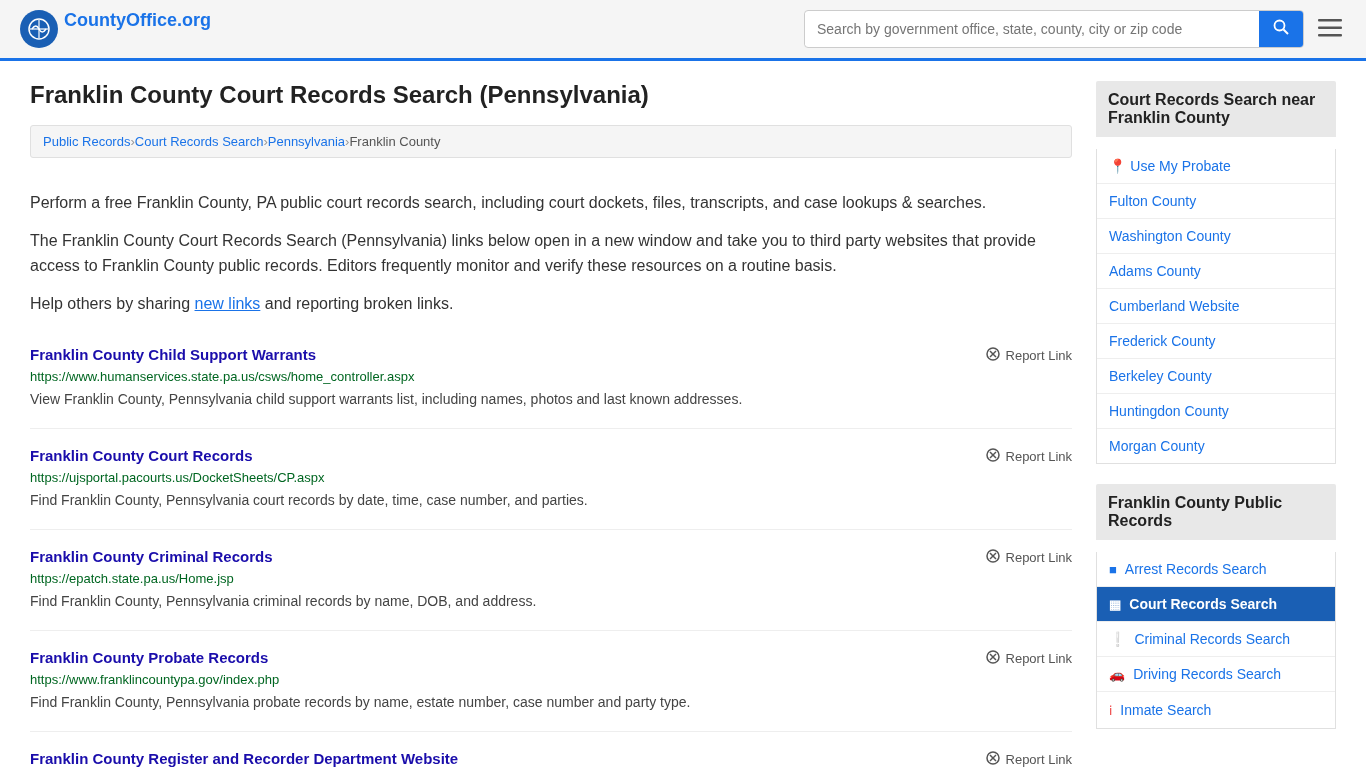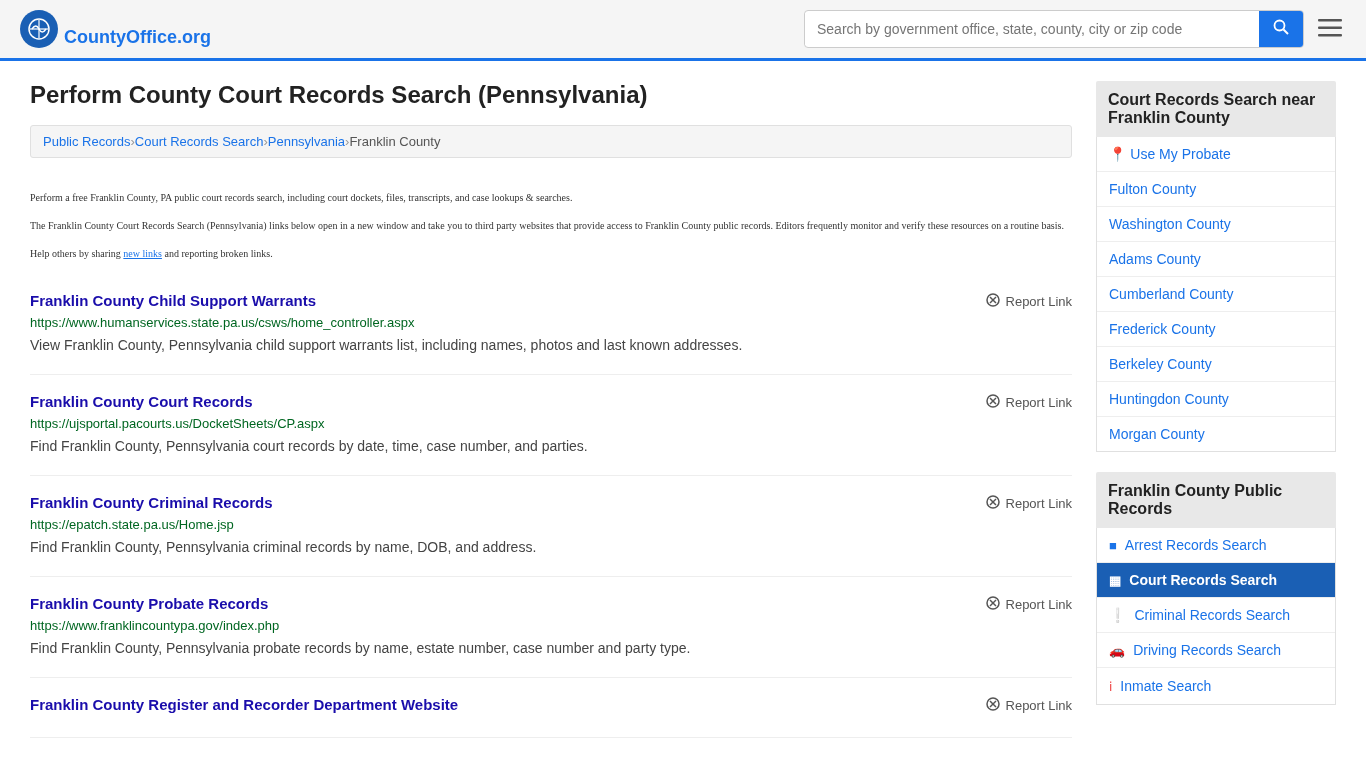--- a/index.html
+++ b/index.html
@@ -9,21 +9,21 @@
     .header {
       background: #f5f5f5;
       border-bottom: 3px solid #1a73e8;
       padding: 10px 20px;
       display: flex;
       align-items: center;
       justify-content: space-between;
     }
     .logo-area {
       display: flex;
-      align-items: flex-end;
+      align-items: flex-start;
       gap: 6px;
     }
     .logo-circle {
       width: 38px;
       height: 38px;
       background: #1a5fb4;
       border-radius: 50%;
       display: flex;
       align-items: center;
       justify-content: center;
@@ -111,25 +111,24 @@
       flex-wrap: wrap;
     }
     .breadcrumb a {
       color: #1a73e8;
       text-decoration: none;
     }
     .breadcrumb-sep { color: #999; }
 
     
     .description {
-      font-size: 10px;
+      font-size: 16px;
       color: #333;
       line-height: 1.6;
       margin-bottom: 12px;
-      font-family: Liberation Serif, serif;
     }
     .description a {
       color: #1a73e8;
       text-decoration: underline;
     }
 
     
     .record-item {
       border-bottom: 1px solid #eee;
       padding: 18px 0;
@@ -172,21 +171,21 @@
       line-height: 1.5;
     }
 
     
     .sidebar-section-title {
       background: #e8e8e8;
       font-size: 16px;
       font-weight: bold;
       color: #222;
       padding: 10px 12px;
-      margin-bottom: 0;
+      margin-bottom: 12px;
       border-radius: 2px 2px 0 0;
     }
     .sidebar-list {
       list-style: none;
       border: 1px solid #e0e0e0;
       border-top: none;
       margin-bottom: 20px;
     }
     .sidebar-list li {
       border-bottom: 1px solid #eee;
@@ -267,21 +266,21 @@
           <rect y="15" width="24" height="2.5" fill="#555" rx="1"></rect>
         </svg>
     </div>
   </div>
 </header>
 
 <div class="container">
 
   <div class="main-content">
 
-    <h1 class="page-title">Perform County Court Records Search (Pennsylvania)</h1>
+    <h1 class="page-title">Franklin County Court Records Search (Pennsylvania)</h1>
 
     <nav class="breadcrumb">
       <a href="#">Public Records</a>
       <span class="breadcrumb-sep">›</span>
       <a href="#">Court Records Search</a>
       <span class="breadcrumb-sep">›</span>
       <a href="#">Pennsylvania</a>
       <span class="breadcrumb-sep">›</span>
       <span>Franklin County</span>
     </nav>
@@ -387,21 +386,21 @@
       Court Records Search near Franklin County
     </div>
     <div class="sidebar-nearby">
       <a href="#" class="use-location">
         <span class="loc-icon">📍</span>
         <span>Use My Probate</span>
       </a>
       <a href="#">Fulton County</a>
       <a href="#">Washington County</a>
       <a href="#">Adams County</a>
-      <a href="#">Cumberland County</a>
+      <a href="#">Cumberland Website</a>
       <a href="#">Frederick County</a>
       <a href="#">Berkeley County</a>
       <a href="#">Huntingdon County</a>
       <a href="#">Morgan County</a>
     </div>
 
     <div class="sidebar-section-title">
       Franklin County Public Records
     </div>
     <ul class="sidebar-list">

